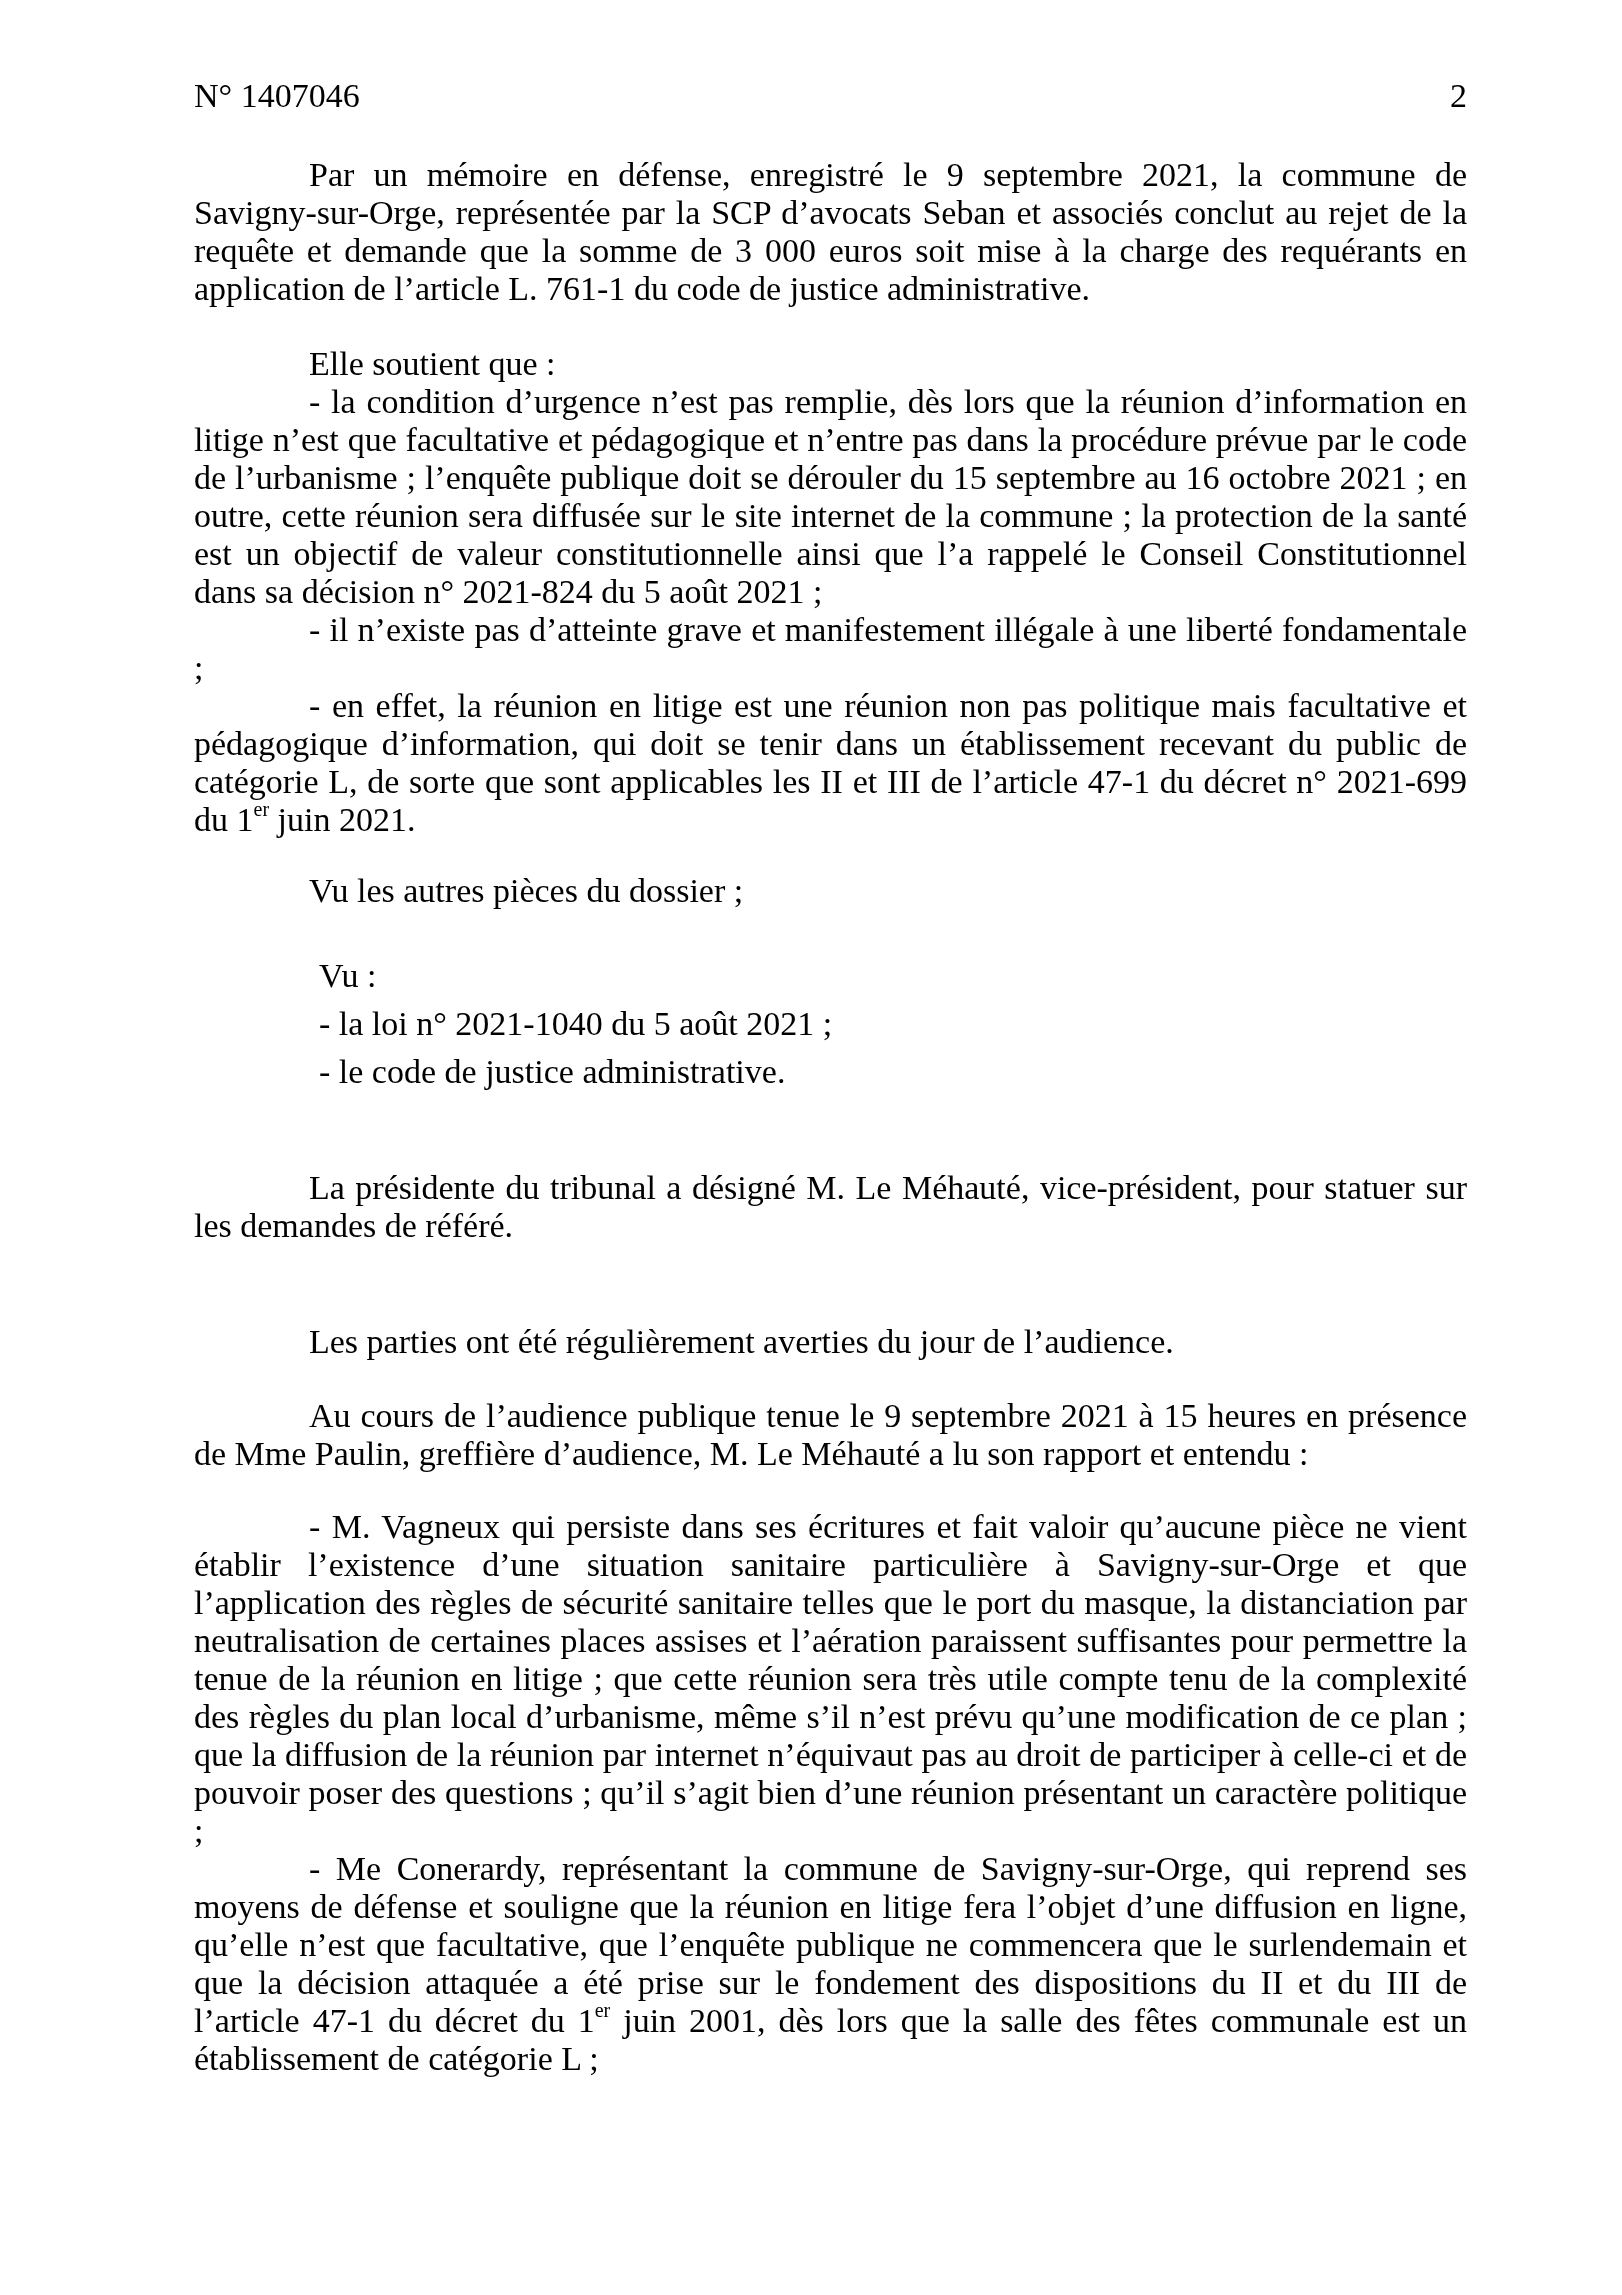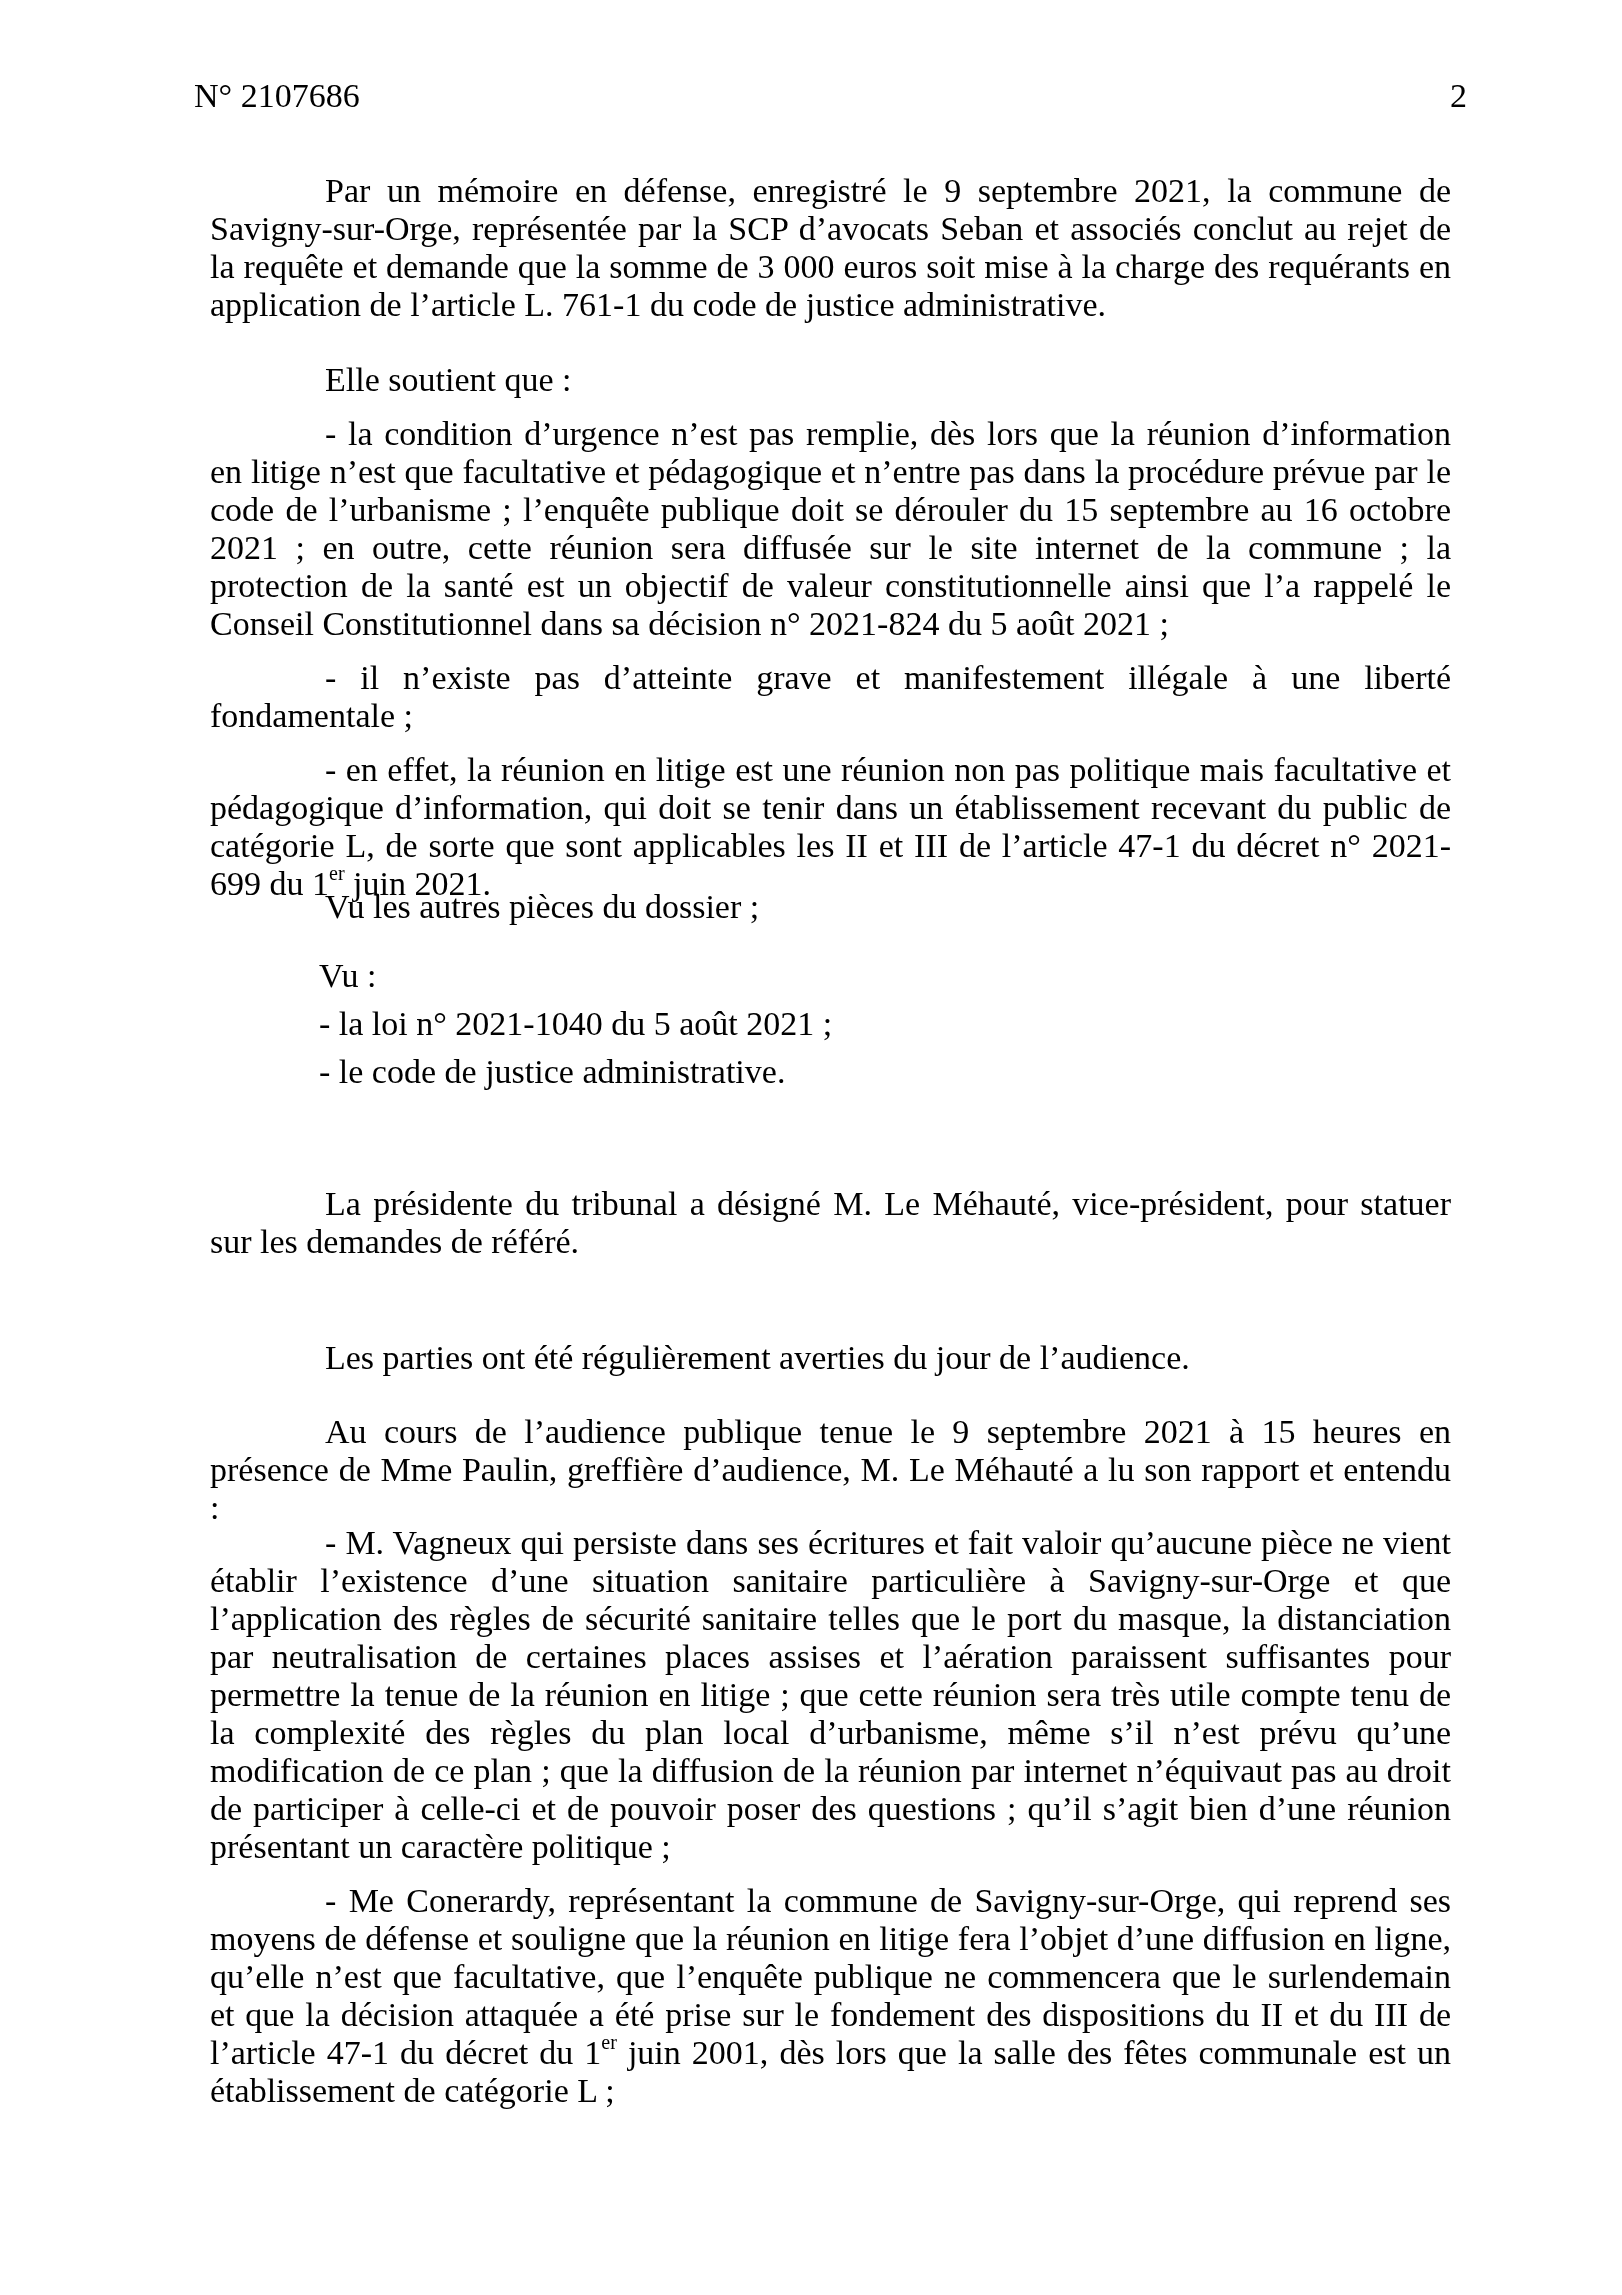--- a/index.html
+++ b/index.html
@@ -4,32 +4,32 @@
 <style>
   html, body { margin:0; padding:0; background:#ffffff; }
   body { width:1623px; height:2295px; position:relative; overflow:hidden;
          font-family:"Liberation Serif", "DejaVu Serif", serif; color:#000; }
   .page { position:absolute; left:0; top:0; width:1623px; height:2295px; background:#fff; }
   .hdr { position:absolute; top:77px; left:194px; width:1273px; font-size:34px; line-height:38px; }
   .hdr .num { position:absolute; left:0; top:0; }
   .hdr .pg { position:absolute; right:0; top:0; }
   .blk { position:absolute; left:194px; width:1273px; font-size:34px; line-height:38px;
          text-align:justify; }
-  .blk p { margin:16px; text-indent:115px; }
+  .blk p { margin:0; text-indent:115px; }
   .blk p.last { text-align-last:left; }
   .list p { margin:10px; text-indent:0; padding-left:115px; text-align:left; }
   sup { font-size:20px; line-height:0; vertical-align:super; position:relative; top:-2.6px; }
 </style>
 </head>
 <body>
 
 <div class="page">
 
   <div class="hdr">
-    <span class="num">N° 2107686</span>
+    <span class="num">N° 1407046</span>
     <span class="pg">2</span>
   </div>
 
   <div class="blk" style="top:156px;">
     <p class="last">Par un mémoire en défense, enregistré le 9 septembre 2021, la commune de Savigny-sur-Orge, représentée par la SCP d’avocats Seban et associés conclut au rejet de la requête et demande que la somme de 3 000 euros soit mise à la charge des requérants en application de l’article L. 761-1 du code de justice administrative.</p>
   </div>
 
   <div class="blk" style="top:345px;">
     <p class="last">Elle soutient que :</p>
     <p class="last">- la condition d’urgence n’est pas remplie, dès lors que la réunion d’information en litige n’est que facultative et pédagogique et n’entre pas dans la procédure prévue par le code de l’urbanisme ; l’enquête publique doit se dérouler du 15 septembre au 16 octobre 2021 ; en outre, cette réunion sera diffusée sur le site internet de la commune ; la protection de la santé est un objectif de valeur constitutionnelle ainsi que l’a rappelé le Conseil Constitutionnel dans sa décision n° 2021-824 du 5 août 2021 ;</p>

